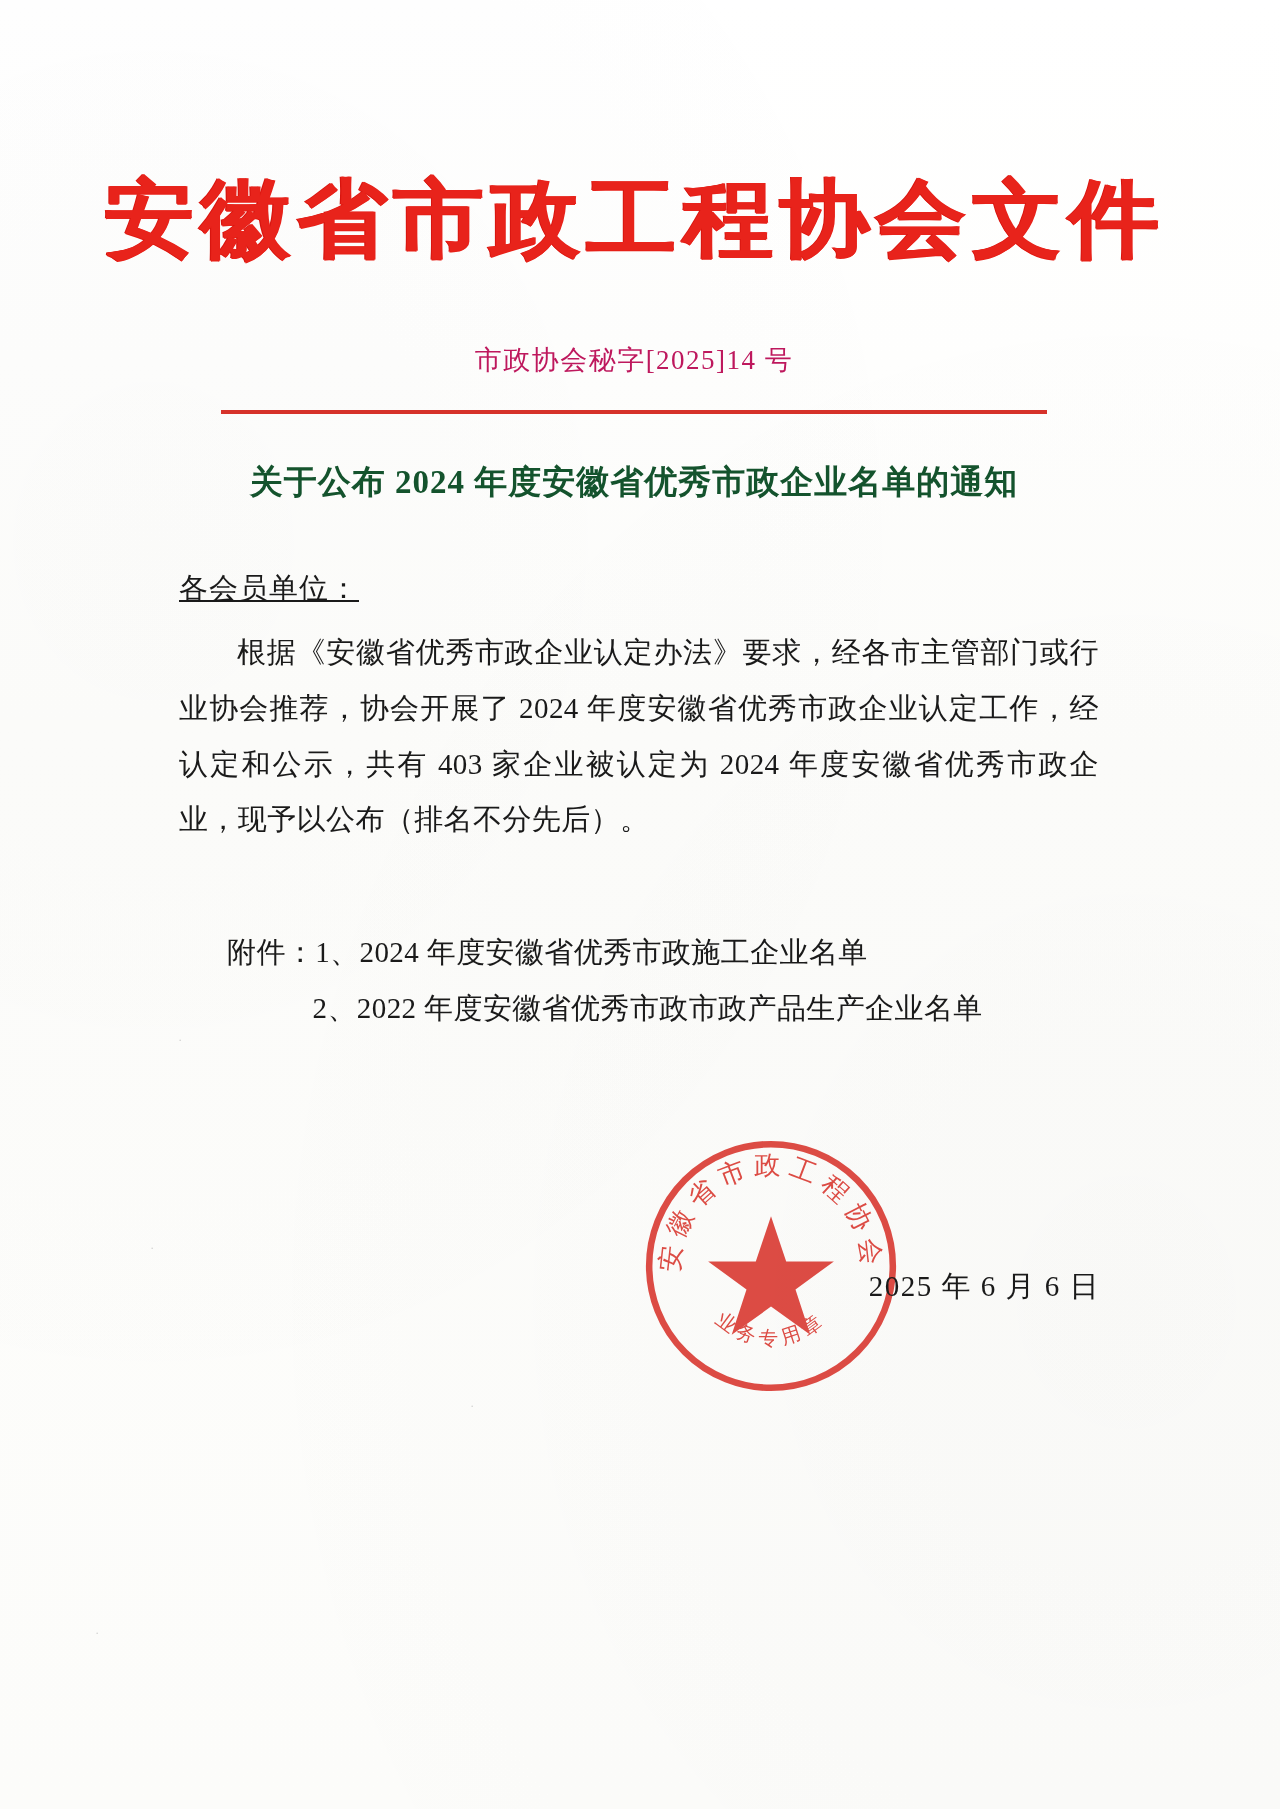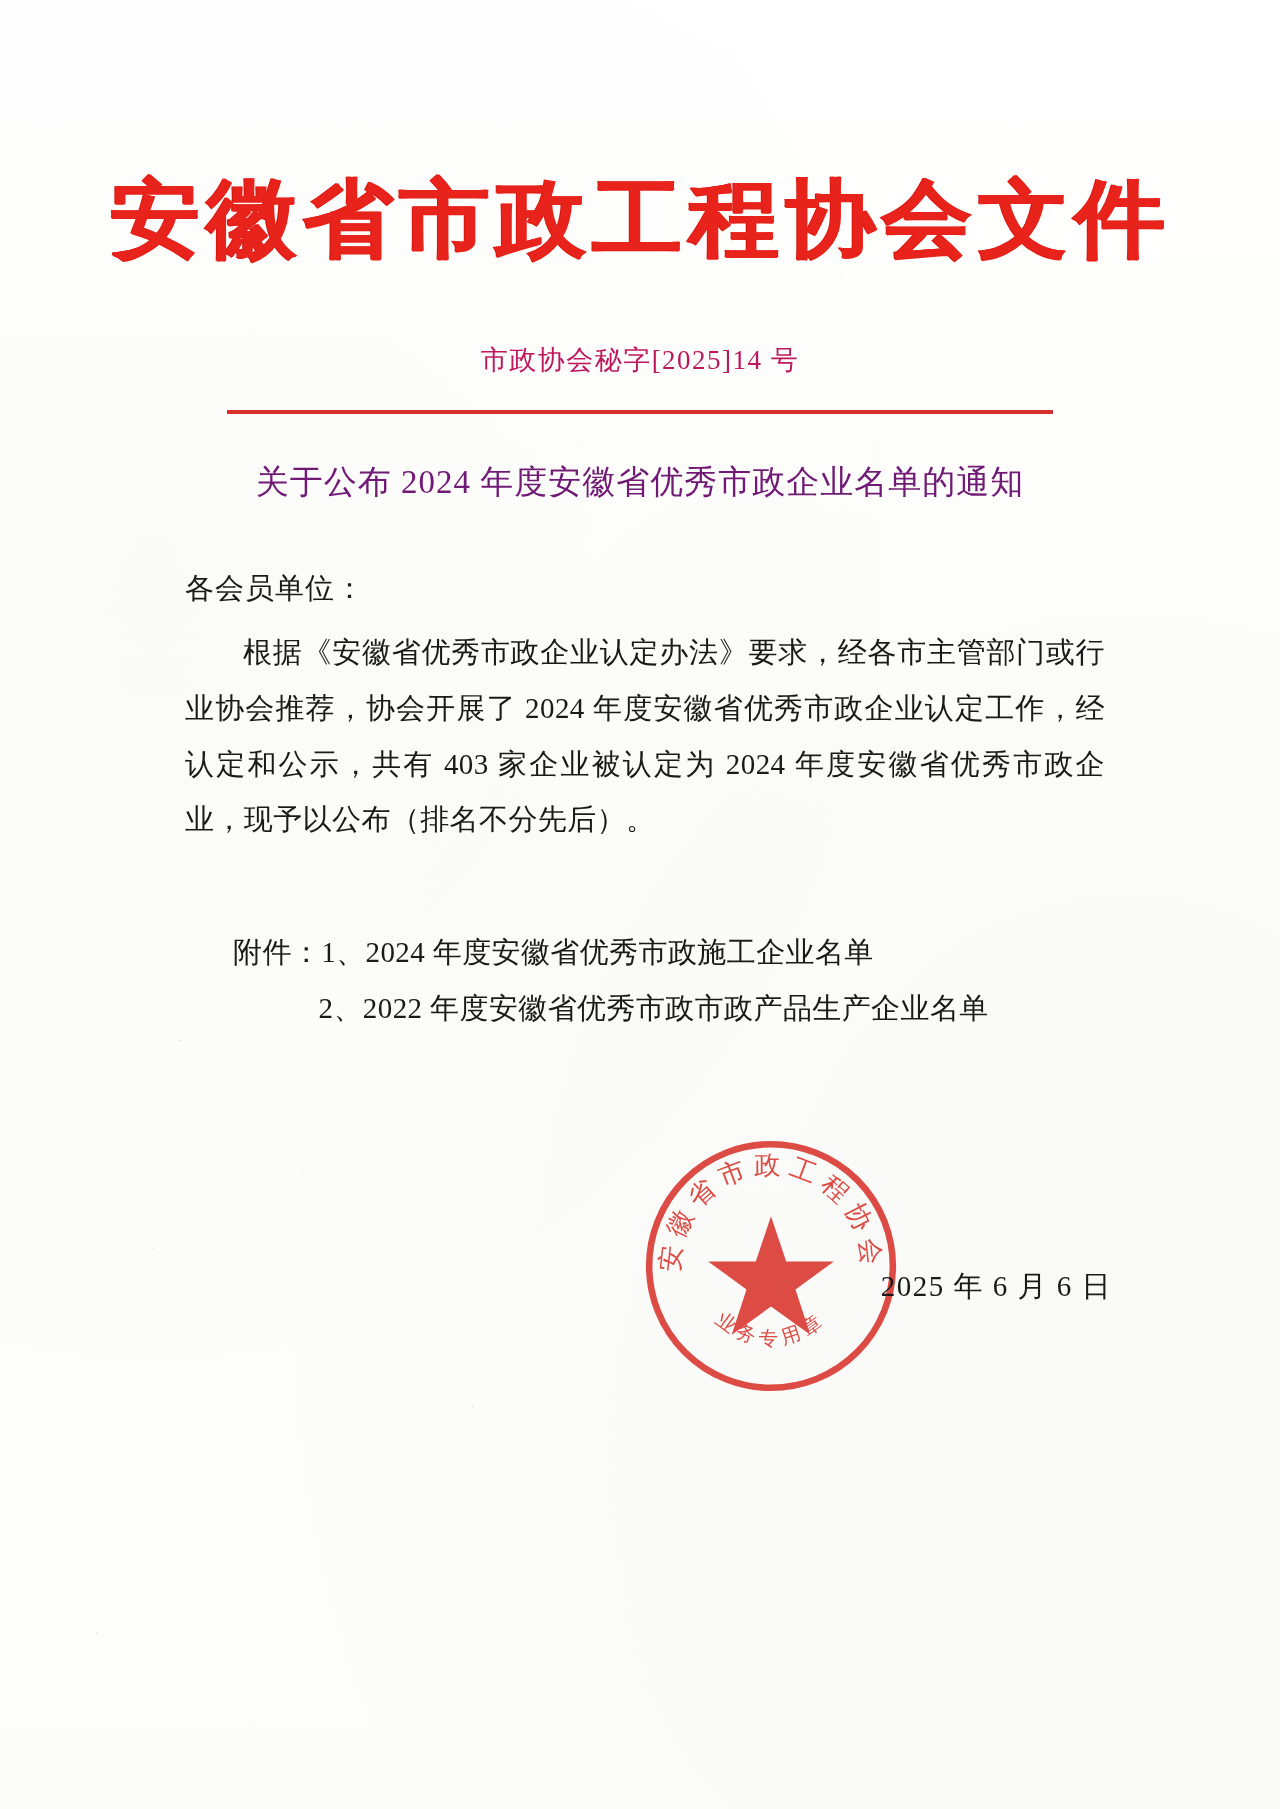--- a/index.html
+++ b/index.html
@@ -28,21 +28,21 @@
     inset: 0;
     background:
       radial-gradient(ellipse at 12% 30%, rgba(0,0,0,0.012) 0%, rgba(0,0,0,0) 55%),
       radial-gradient(ellipse at 88% 72%, rgba(0,0,0,0.015) 0%, rgba(0,0,0,0) 60%),
       linear-gradient(180deg, #ffffff 0%, #fdfdfb 40%, #fcfcfa 100%);
     pointer-events: none;
   }
 
   .content {
     position: absolute;
-    left: 0; right: 0; top: 0;
+    left: 0; right: 12px; top: 0;
     padding: 0;
   }
 
   
   .masthead {
     text-align: center;
     margin-top: 175px;
   }
   .masthead-title {
     display: inline-block;
@@ -75,37 +75,38 @@
     width: 826px;
     height: 4px;
     background: #d6322a;
   }
 
   
   .doc-title {
     text-align: center;
     margin-top: 46px;
     font-size: 33px;
-    font-weight: 400;
+    font-weight: 700;
     letter-spacing: 1px;
-    color: #701a75;
+    color: #14532d;
   }
 
   
   .body-block {
     margin: 0 auto;
     width: 950px;
     padding-left: 20px;
     padding-right: 10px;
     box-sizing: border-box;
   }
   .salutation {
     margin-top: 64px;
     font-size: 29px;
     letter-spacing: 1px;
+    text-decoration: underline;
   }
   .para {
     margin-top: 16px;
     font-size: 29px;
     line-height: 1.92;
     text-indent: 2em;
     text-align: justify;
     letter-spacing: 0.4px;
   }
 

